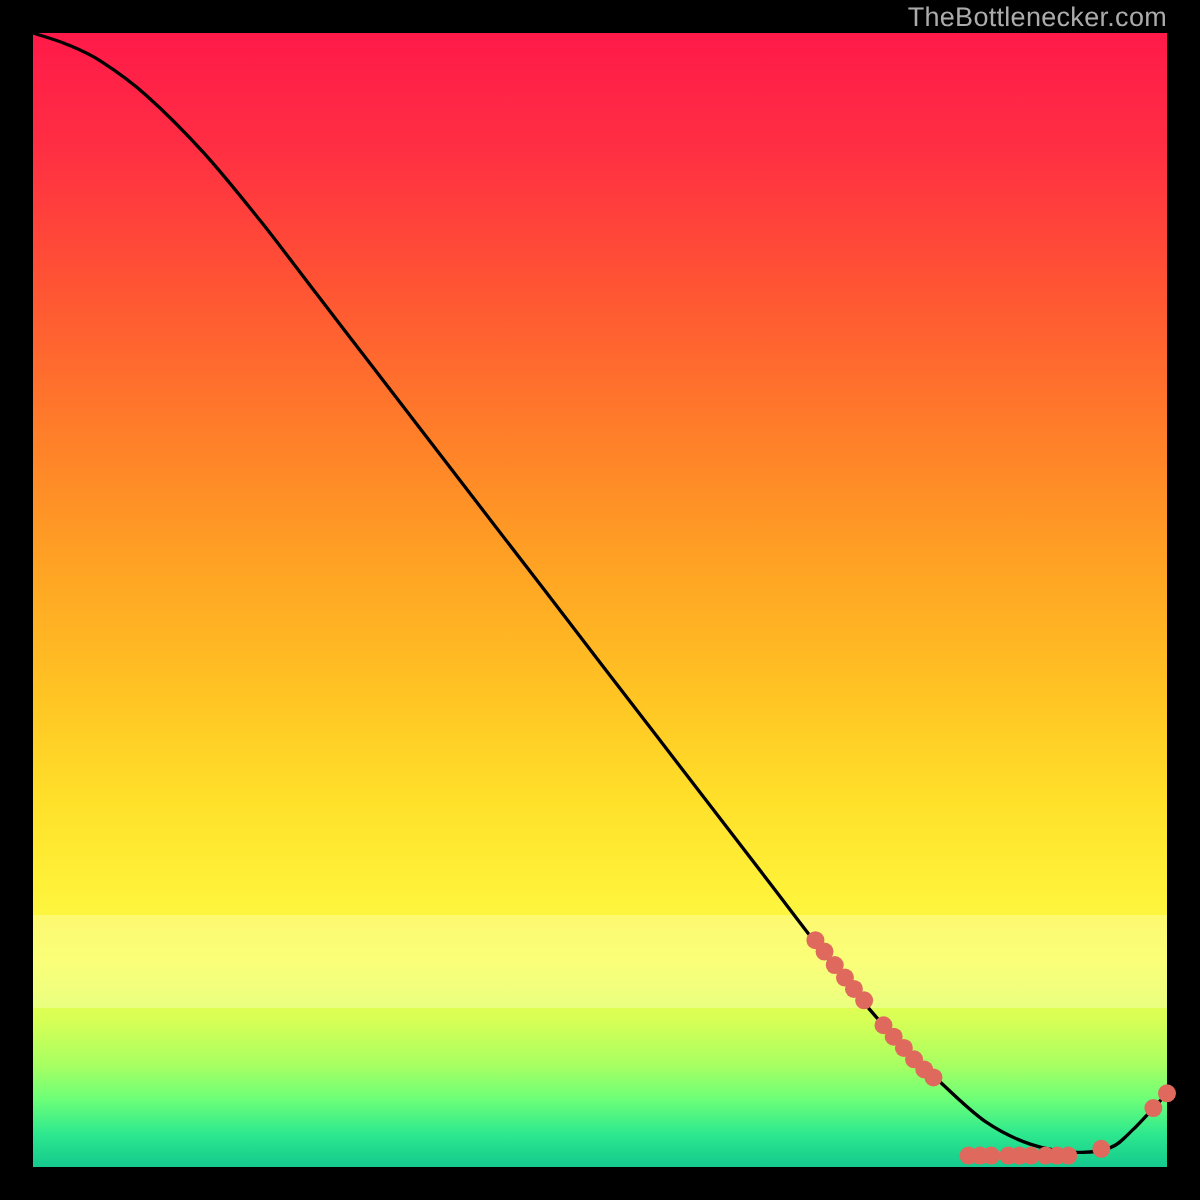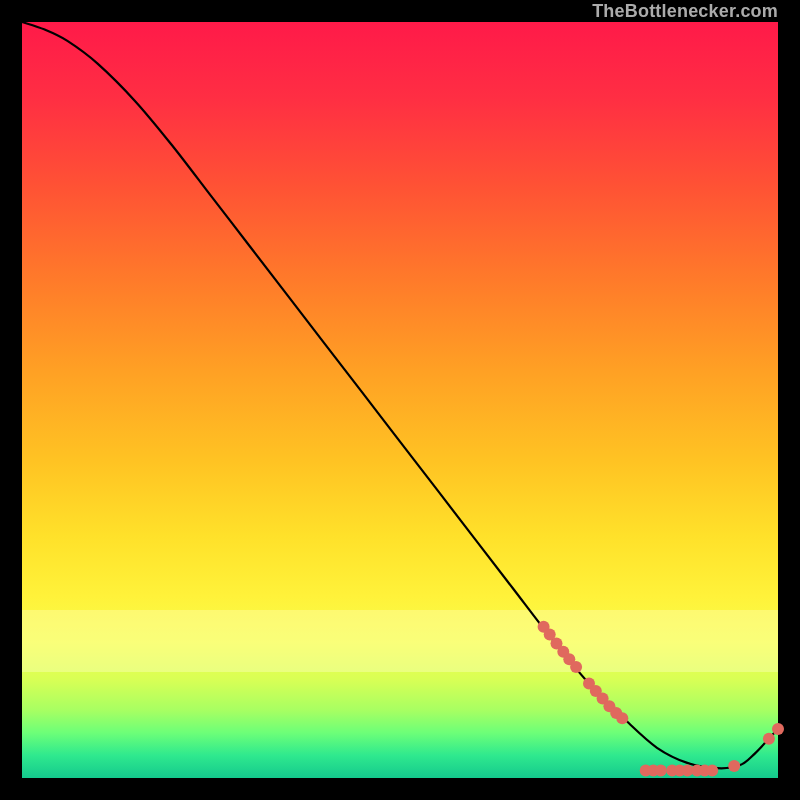--- a/index.html
+++ b/index.html
@@ -53,21 +53,21 @@
     mix-blend-mode: screen;
   }
   .watermark {
     position: absolute;
     top: 0;
     right: 22px;
     height: 22px;
     line-height: 22px;
     color: #ababab;
     font-size: 18px;
-    font-weight: 700;
+    font-weight: 400;
     letter-spacing: 0.2px;
     white-space: nowrap;
   }
   svg.overlay {
     position: absolute;
     left: 0;
     top: 0;
     width: 800px;
     height: 800px;
     overflow: visible;

